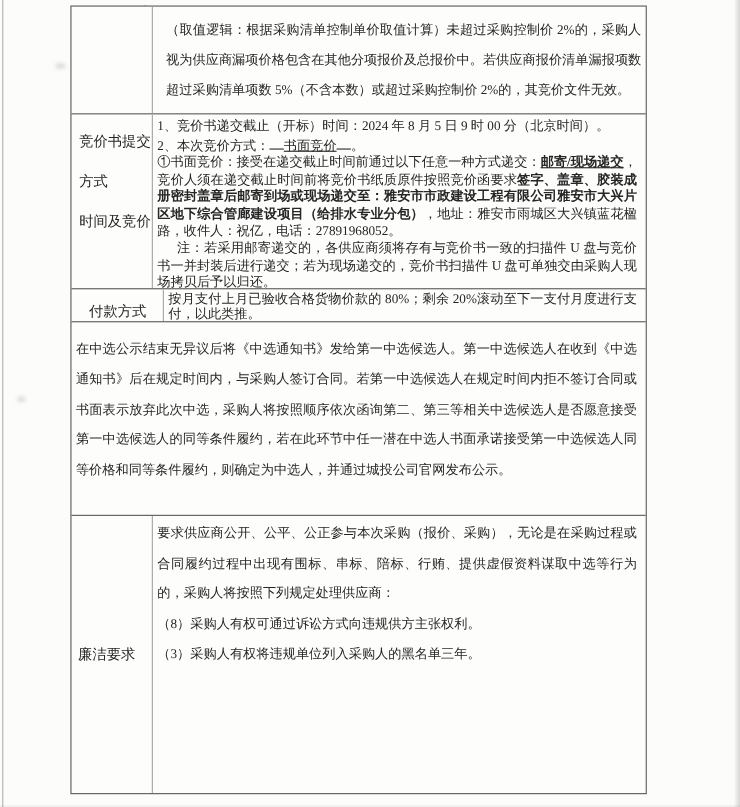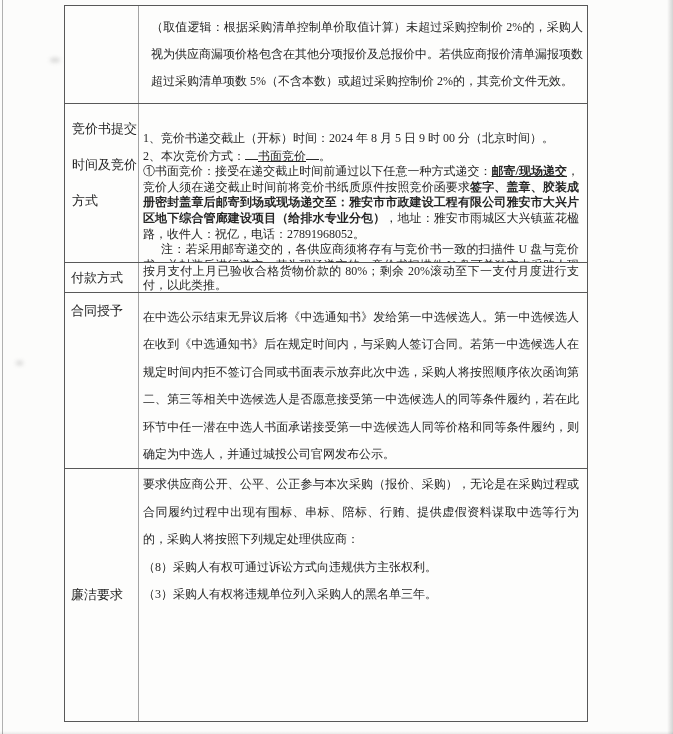--- a/index.html
+++ b/index.html
@@ -34,30 +34,30 @@
   .cnt p{margin:0;}
   .just{text-align:justify;text-justify:inter-character;}
 
   
   .row-valuation{height:98px;}
   .row-valuation .cnt{padding:8px 4px 0 12px;line-height:27px;}
 
   
   .row-submission{height:159px;}
   .row-submission .lbl{padding:7px 0 0 7px;line-height:36px;}
-  .row-submission .cnt{padding:3px 8px 0 4px;line-height:15.6px;margin-top:24px;}
+  .row-submission .cnt{padding:3px 8px 0 4px;line-height:15.6px;}
   .u-blank{display:inline-block;width:13px;border-bottom:1px solid #2a2a2a;height:12px;}
   .u{text-decoration:underline;}
   .bu{font-weight:bold;text-decoration:underline;}
   .b{font-weight:bold;}
   .note-p{text-indent:18px;}
 
   
   .row-payment{height:30px;}
-  .row-payment .lbl{display:flex;align-items:center;padding-left:6px;}
+  .row-payment .lbl{display:flex;align-items:flex-end;padding-left:6px;margin-left:10px;}
   .row-payment .cnt{padding:1px 8px 0 4px;line-height:14.2px;}
 
   
   .row-award{height:176px;}
   .row-award .lbl{padding:9px 0 0 6px;}
   .row-award .cnt{padding:11px 8px 0 4px;line-height:27.4px;}
 
   
   .row-integrity{height:252px;}
   .row-integrity .lbl{display:flex;align-items:center;padding-left:6px;}
@@ -78,44 +78,41 @@
   <div class="t-row row-valuation">
     <div class="lbl"></div>
     <div class="cnt">
       <p class="just">（取值逻辑：根据采购清单控制单价取值计算）未超过采购控制价 2%的，采购人视为供应商漏项价格包含在其他分项报价及总报价中。若供应商报价清单漏报项数超过采购清单项数 5%（不含本数）或超过采购控制价 2%的，其竞价文件无效。</p>
     </div>
   </div>
 
   <div class="t-row row-submission">
     <div class="lbl">
       <div>竞价书提交</div>
+      <div>方式</div>
       <div>时间及竞价</div>
-      <div>方式</div>
     </div>
     <div class="cnt">
       <p>1、竞价书递交截止（开标）时间：2024 年 8 月 5 日 9 时 00 分（北京时间）。</p>
       <p><span>2、本次竞价方式：</span><span class="u-blank"></span><span class="u">书面竞价</span><span class="u-blank"></span><span>。</span></p>
       <p class="just"><span>①书面竞价：接受在递交截止时间前通过以下任意一种方式递交：</span><span class="bu">邮寄/现场递交</span><span>，竞价人须在递交截止时间前将竞价书纸质原件按照竞价函要求</span><span class="b">签字、盖章、胶装成册密封盖章后邮寄到场或现场递交至：雅安市市政建设工程有限公司雅安市大兴片区地下综合管廊建设项目（给排水专业分包）</span><span>，地址：雅安市雨城区大兴镇蓝花楹路，收件人：祝亿，电话：27891968052。</span></p>
       <p class="just note-p">注：若采用邮寄递交的，各供应商须将存有与竞价书一致的扫描件 U 盘与竞价书一并封装后进行递交；若为现场递交的，竞价书扫描件 U 盘可单独交由采购人现场拷贝后予以归还。</p>
     </div>
   </div>
 
   <div class="t-row row-payment">
     <div class="lbl">
       <span>付款方式</span>
     </div>
     <div class="cnt">
       <p class="just">按月支付上月已验收合格货物价款的 80%；剩余 20%滚动至下一支付月度进行支付，以此类推。</p>
     </div>
   </div>
 
   <div class="t-row row-award">
-    <div class="lbl">
-      <span>合同授予</span>
-    </div>
     <div class="cnt">
       <p class="just">在中选公示结束无异议后将《中选通知书》发给第一中选候选人。第一中选候选人在收到《中选通知书》后在规定时间内，与采购人签订合同。若第一中选候选人在规定时间内拒不签订合同或书面表示放弃此次中选，采购人将按照顺序依次函询第二、第三等相关中选候选人是否愿意接受第一中选候选人的同等条件履约，若在此环节中任一潜在中选人书面承诺接受第一中选候选人同等价格和同等条件履约，则确定为中选人，并通过城投公司官网发布公示。</p>
     </div>
   </div>
 
   <div class="t-row row-integrity">
     <div class="lbl">
       <span>廉洁要求</span>
     </div>
     <div class="cnt">

